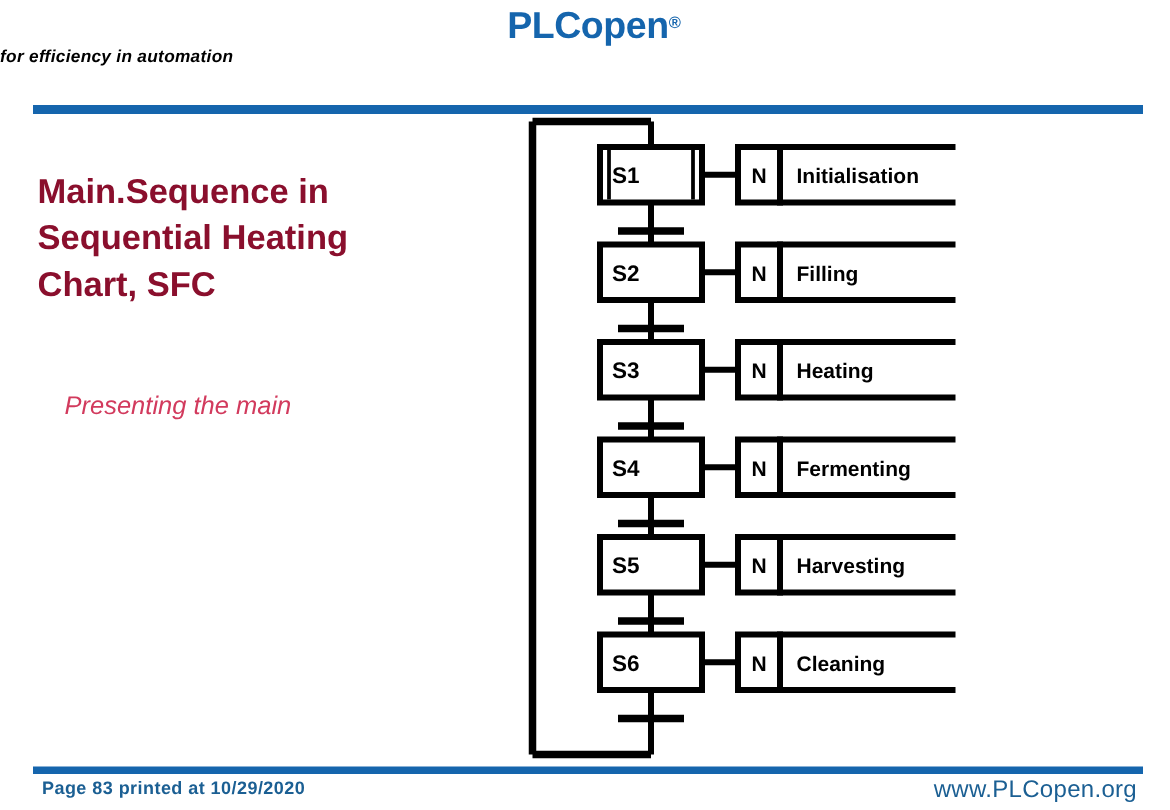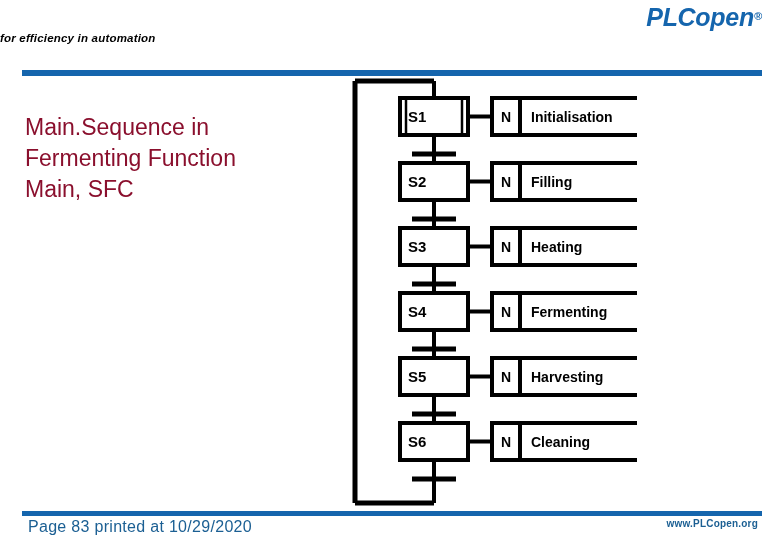--- a/index.html
+++ b/index.html
@@ -7,23 +7,22 @@
     width:780px;height:540px;
     background:#ffffff;
     font-family:"Liberation Sans", sans-serif;
     overflow:hidden;
     position:relative;
   }
   .slide{position:absolute;inset:0;width:780px;height:540px;}
 
   
   .brand{
-    position:absolute;left:0;top:4px;width:762px;
-    text-align:right;
-    font-style:italic;
+    position:absolute;left:15px;top:4px;width:762px;
+    text-align:center;
   }
   .brand-name{
     display:inline-block;
     font-size:25px;font-weight:bold;
     color:#1565ad;
     letter-spacing:-0.3px;
     line-height:26px;
   }
   .brand-reg{
     font-size:11px;
@@ -40,41 +39,41 @@
   .rule{
     position:absolute;left:22px;width:740px;height:6px;
     background:#1565ad;
   }
   .rule-top{top:70px;}
   .rule-bottom{top:511px;height:5px;}
 
   
   .title{
     position:absolute;left:25px;top:112px;width:300px;
-    font-size:23px;font-weight:normal;
+    font-size:23px;font-weight:bold;
     color:#8a0f2d;
     line-height:31px;
   }
   .subtitle{
     position:absolute;left:43px;top:258px;width:265px;
     font-size:17px;font-style:italic;
     color:#d23a5d;
     line-height:25px;
   }
 
   
   .footer-left{
     position:absolute;left:28px;top:518px;
-    font-size:16px;font-weight:normal;
+    font-size:12px;font-weight:bold;
     color:#1b5f93;
     letter-spacing:0.3px;
   }
   .footer-right{
     position:absolute;right:22px;top:518px;
-    font-size:10px;font-weight:bold;
+    font-size:16px;font-weight:normal;
     color:#1b5f93;
     letter-spacing:0.2px;
   }
 
   
   .sfc{
     position:absolute;left:337px;top:74px;
     width:300px;height:432px;
   }
   .sfc svg{display:block;}
@@ -94,25 +93,26 @@
   <div class="brand">
     <span class="brand-name">PLCopen</span><span class="brand-reg">®</span>
   </div>
 
   <div class="brand-tagline">for efficiency in automation</div>
 
   <div class="rule rule-top"></div>
 
   <div class="title">
     <div>Main.Sequence in</div>
-    <div>Fermenting Function</div>
-    <div>Main, SFC</div>
+    <div>Sequential Heating</div>
+    <div>Chart, SFC</div>
   </div>
 
   <div class="subtitle">
+    <div>Presenting the main</div>
   </div>
 
   <div class="sfc">
     <svg width="300" height="432" viewBox="0 0 300 432" xmlns="http://www.w3.org/2000/svg">
       <g id="sfc-layer" stroke="#000000" fill="none" stroke-width="4">
           <line x1="97" y1="7" x2="97" y2="24" stroke-width="4" stroke="#000"></line>
           <line x1="97" y1="61" x2="97" y2="429" stroke-width="4" stroke="#000"></line>
           <line x1="97" y1="429" x2="18" y2="429" stroke-width="5" stroke="#000"></line>
           <line x1="18" y1="429" x2="18" y2="7" stroke-width="5" stroke="#000"></line>
           <line x1="18" y1="7" x2="97" y2="7" stroke-width="5" stroke="#000"></line>

